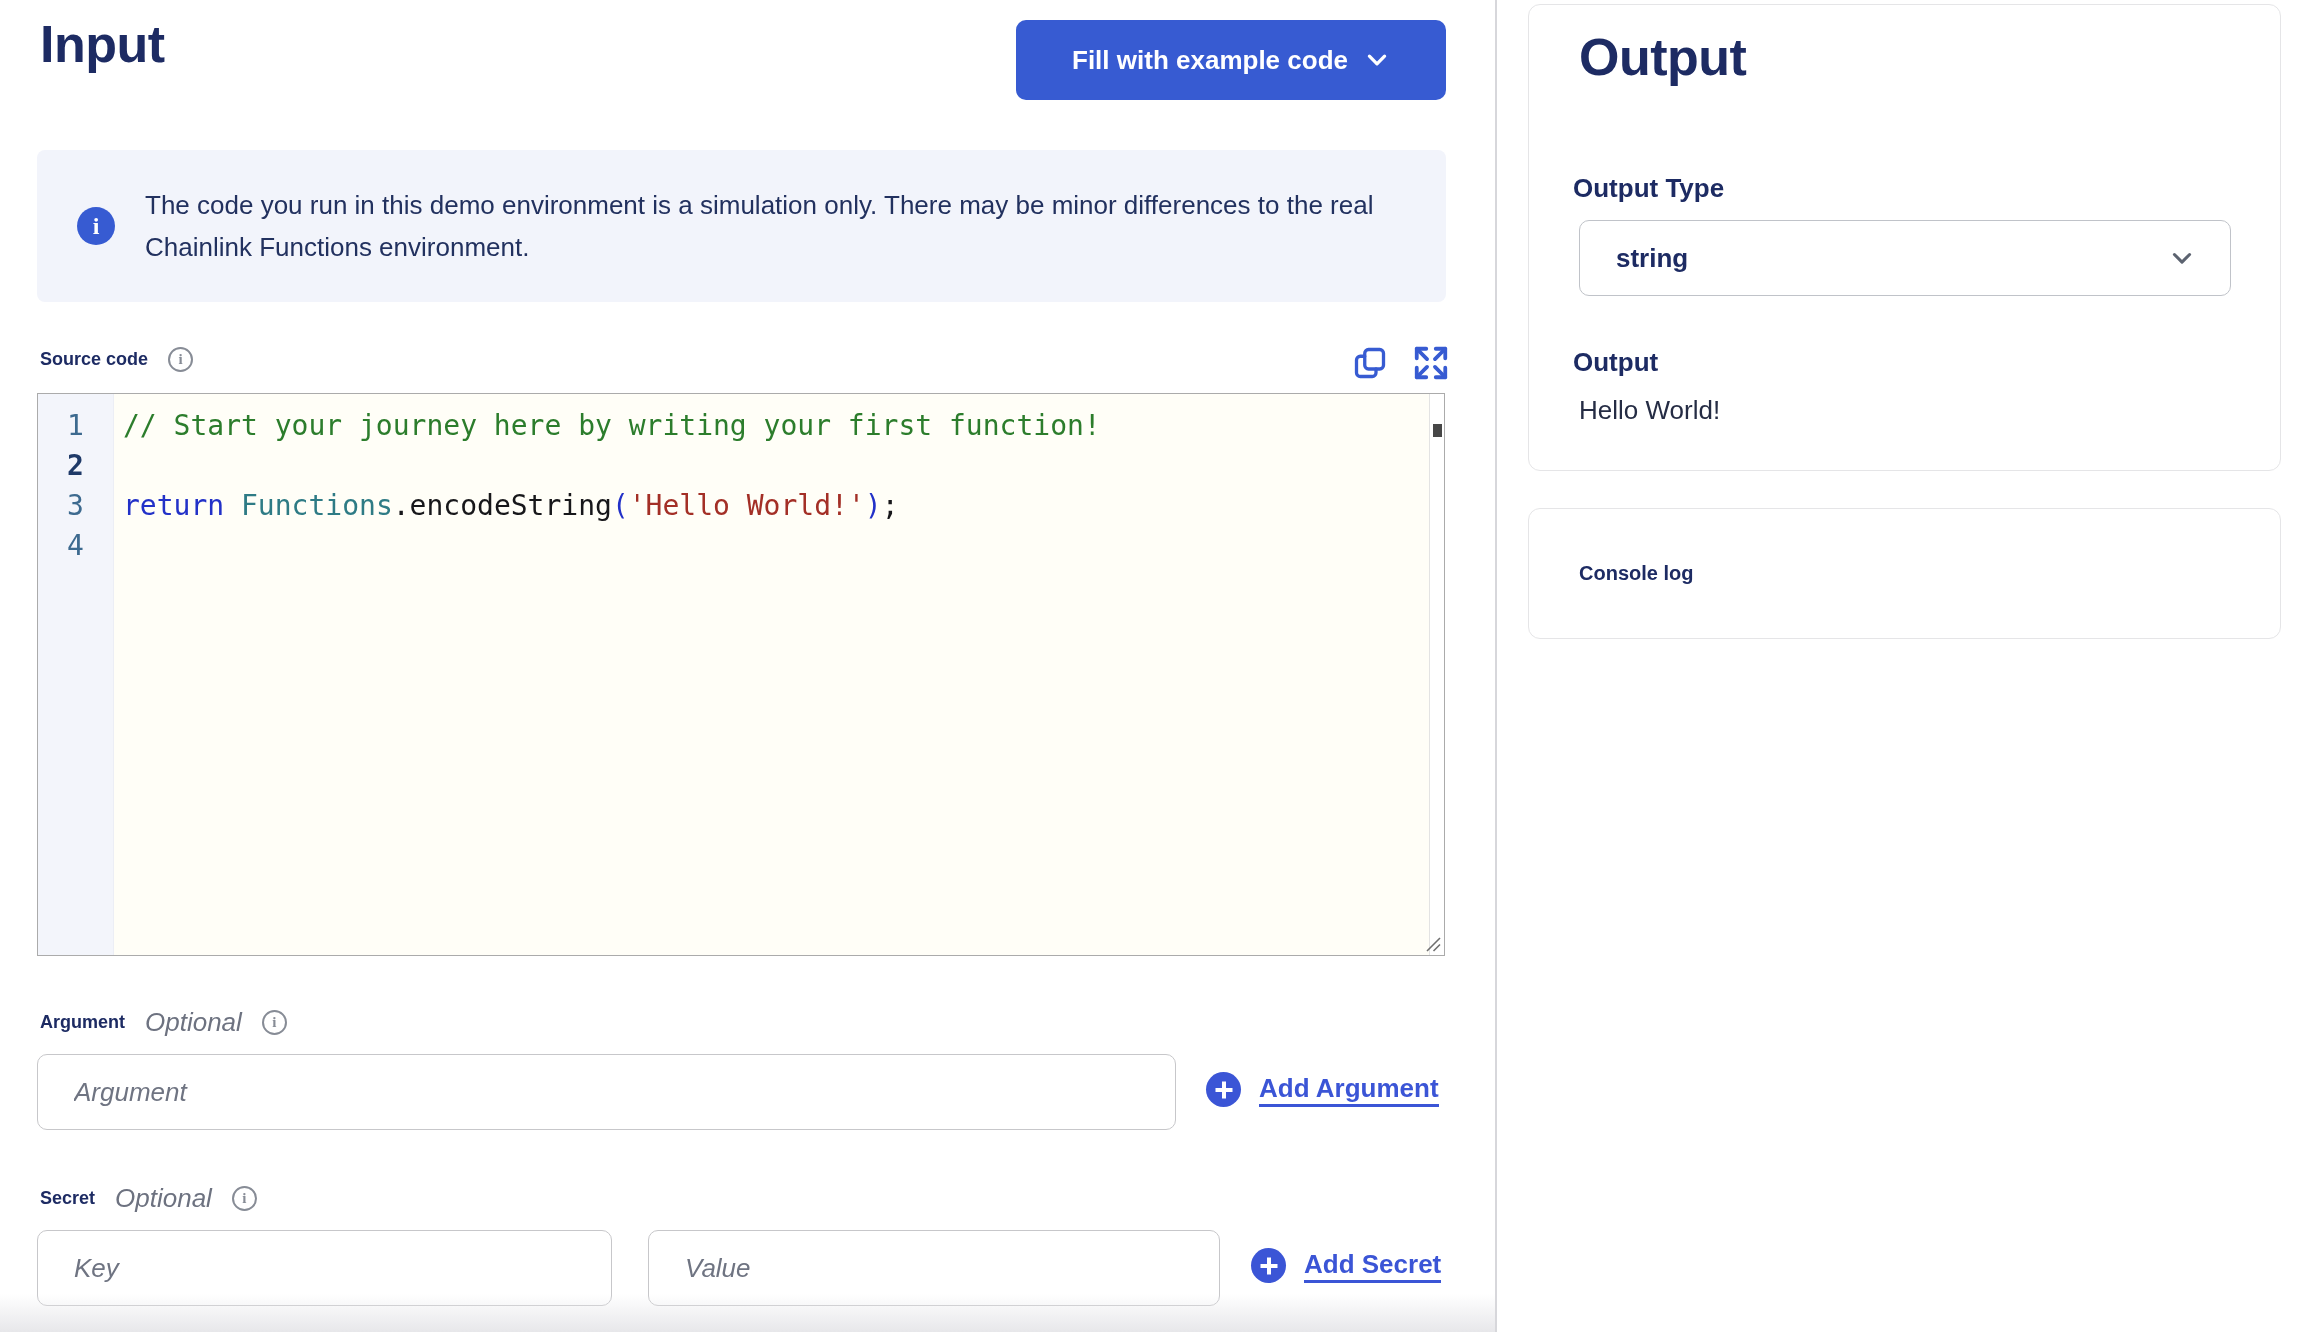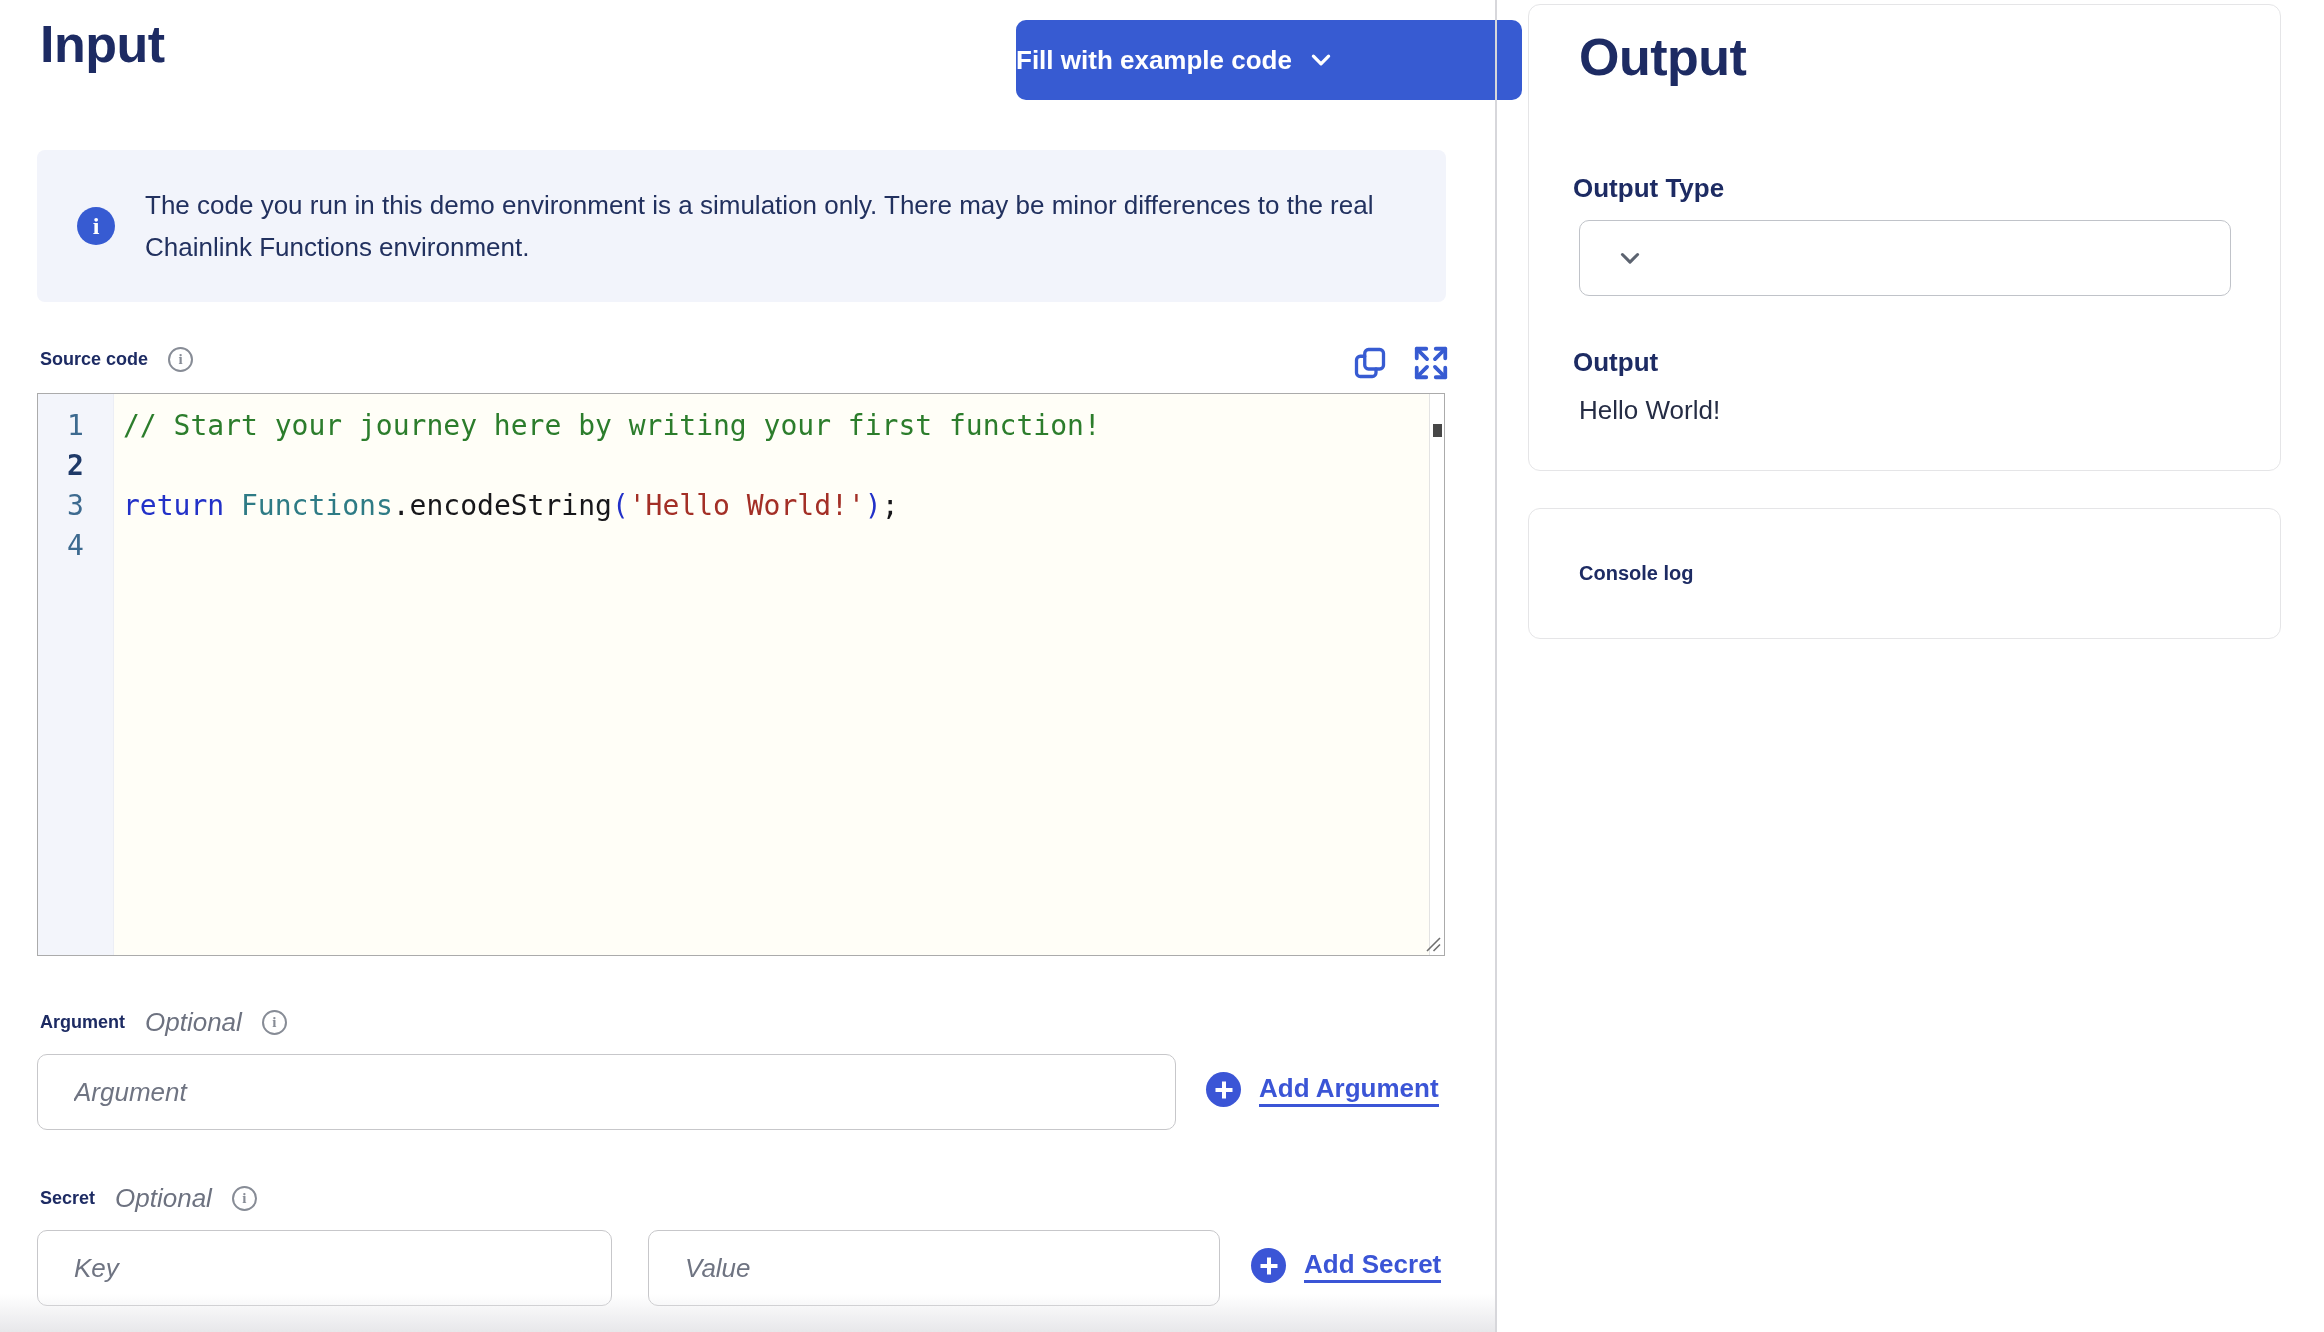--- a/index.html
+++ b/index.html
@@ -21,23 +21,23 @@
     --line-number-active:#1f3a68;
   }
   *{margin:0;padding:0;box-sizing:border-box;}
   html,body{width:2324px;height:1332px;background:#fff;font-family:"Liberation Sans",sans-serif;overflow:hidden;}
   #app{position:relative;width:2324px;height:1332px;}
 
   
   .h1{position:absolute;font-size:52px;font-weight:bold;color:var(--heading);letter-spacing:-0.5px;}
   #input-title{left:40px;top:14px;}
 
-  .fill-btn{position:absolute;left:1016px;top:20px;width:506px;height:80px;border:none;border-radius:10px;
+  .fill-btn{position:absolute;left:1016px;top:20px;width:430px;height:80px;border:none;border-radius:10px;
     background:var(--accent);color:#fff;font-size:26px;font-weight:bold;font-family:"Liberation Sans",sans-serif;
-    display:flex;align-items:center;gap:16px;cursor:pointer;}
+    display:flex;align-items:center;justify-content:center;gap:16px;cursor:pointer;}
 
   .banner{position:absolute;left:37px;top:150px;width:1409px;height:152px;background:var(--banner-bg);
     border-radius:8px;display:flex;align-items:center;padding:0 40px;gap:30px;}
   .info-filled{width:38px;height:38px;min-width:38px;border-radius:50%;background:var(--accent);color:#fff;
     display:flex;align-items:center;justify-content:center;font-size:24px;font-weight:bold;font-family:"Liberation Serif",serif;}
   .banner-text{font-size:26px;line-height:42px;color:var(--navy);max-width:1280px;}
   .banner-text .b{font-weight:normal;}
 
   .label-row{position:absolute;display:flex;align-items:center;gap:20px;}
   .sec-label{font-size:18px;font-weight:bold;color:var(--heading);}
@@ -191,20 +191,21 @@
   </div>
 
   <div class="bottom-fade"></div>
 
   <div class="v-divider"></div>
 
   <div class="card" id="output-card">
     <h1 class="h1" id="output-title">Output</h1>
     <div class="card-label" id="output-type-label">Output Type</div>
     <div class="select">
+      <span class="select-value">string</span>
       <svg width="28" height="28" viewBox="0 0 24 24" fill="none" stroke="#5c6370" stroke-width="2.6" stroke-linecap="round" stroke-linejoin="round">
           <polyline points="5.5 9 12 15.5 18.5 9"></polyline>
         </svg>
     </div>
     <div class="card-label" id="output-label">Output</div>
     <div id="output-value">Hello World!</div>
   </div>
 
   <div class="card" id="console-card">
     <span id="console-label">Console log</span>

